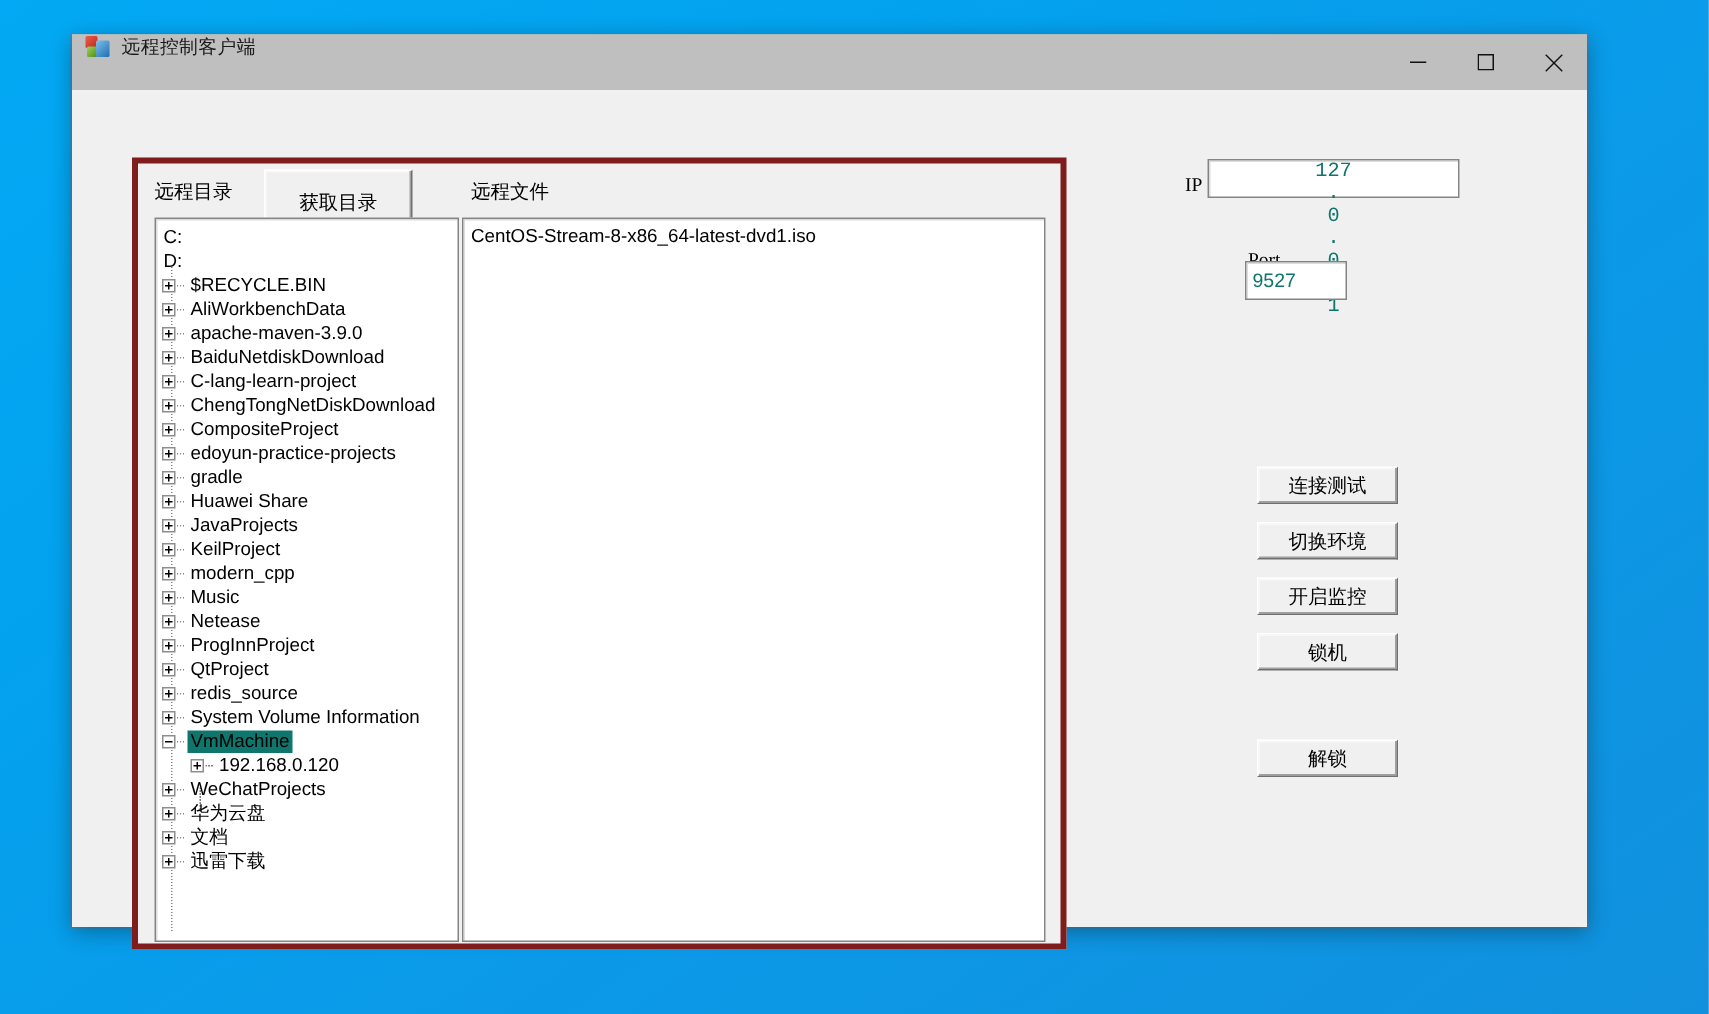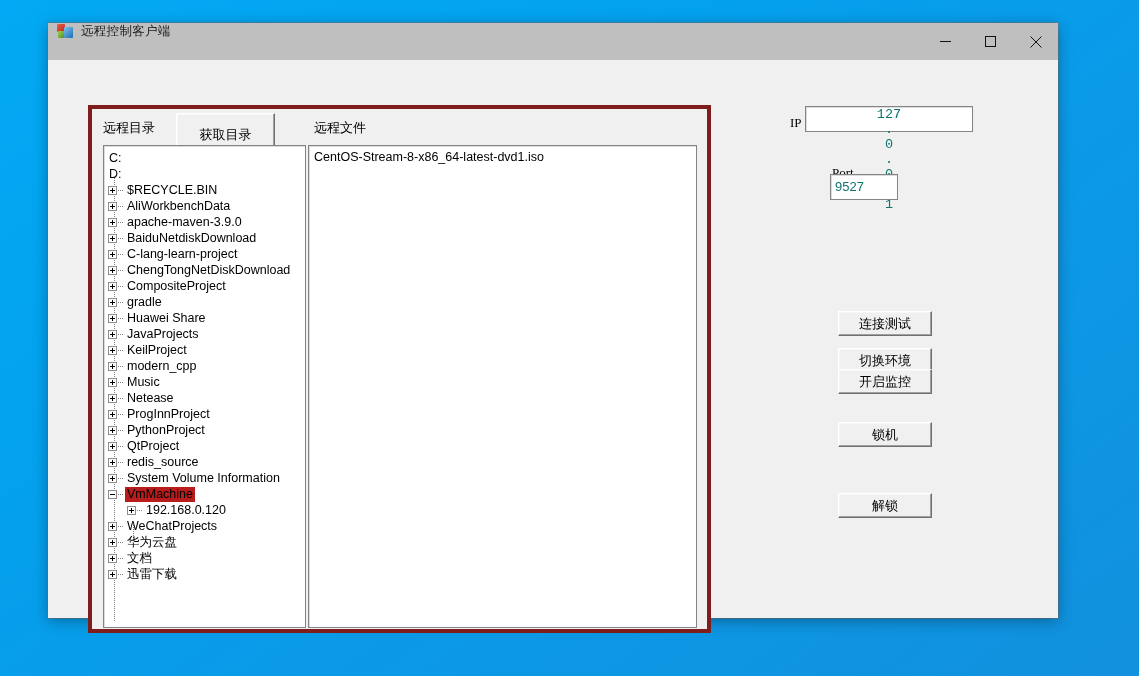--- a/index.html
+++ b/index.html
@@ -165,21 +165,21 @@
     position: relative;
     height: 16px;
     display: flex;
     align-items: center;
   }
   .tnode .lbl {
     padding: 0 2px;
     line-height: 15px;
   }
   .tnode.sel .lbl {
-    background: #b91c1c;
+    background: #0f766e;
   }
   
   .tnode.root .lbl { padding-left: 1px; }
 
   
   .exp {
     width: 9px;
     height: 9px;
     border: 1px solid #8d8d8d;
     background: #ffffff;
@@ -318,21 +318,21 @@
     border-right: 1px solid #707070;
     border-bottom: 1px solid #707070;
     box-shadow: inset -1px -1px 0 #a0a0a0, inset 1px 1px 0 #f7f7f7;
     cursor: default;
     padding: 0;
     line-height: 23px;
     text-align: center;
   }
   #btn-0 { top: 251px; }
   #btn-1 { top: 288px; }
-  #btn-2 { top: 309px; }
+  #btn-2 { top: 325px; }
   #btn-3 { top: 362px; }
   #btn-4 { top: 399px; margin-top: 34px; }
 </style>
 </head>
 <body>
 
 <div id="desktop"></div>
 
 <div id="app-window">
 
@@ -415,20 +415,25 @@
               <span class="lbl">ChengTongNetDiskDownload</span>
             </div>
             <div class="tnode">
               <span class="exp plus"></span>
               <span class="dash"></span>
               <span class="lbl">CompositeProject</span>
             </div>
             <div class="tnode">
               <span class="exp plus"></span>
               <span class="dash"></span>
+              <span class="lbl">edoyun-practice-projects</span>
+            </div>
+            <div class="tnode">
+              <span class="exp plus"></span>
+              <span class="dash"></span>
               <span class="lbl">gradle</span>
             </div>
             <div class="tnode">
               <span class="exp plus"></span>
               <span class="dash"></span>
               <span class="lbl">Huawei Share</span>
             </div>
             <div class="tnode">
               <span class="exp plus"></span>
               <span class="dash"></span>
@@ -451,25 +456,20 @@
             </div>
             <div class="tnode">
               <span class="exp plus"></span>
               <span class="dash"></span>
               <span class="lbl">Netease</span>
             </div>
             <div class="tnode">
               <span class="exp plus"></span>
               <span class="dash"></span>
               <span class="lbl">ProgInnProject</span>
-            </div>
-            <div class="tnode">
-              <span class="exp plus"></span>
-              <span class="dash"></span>
-              <span class="lbl">PythonProject</span>
             </div>
             <div class="tnode">
               <span class="exp plus"></span>
               <span class="dash"></span>
               <span class="lbl">QtProject</span>
             </div>
             <div class="tnode">
               <span class="exp plus"></span>
               <span class="dash"></span>
               <span class="lbl">redis_source</span>

